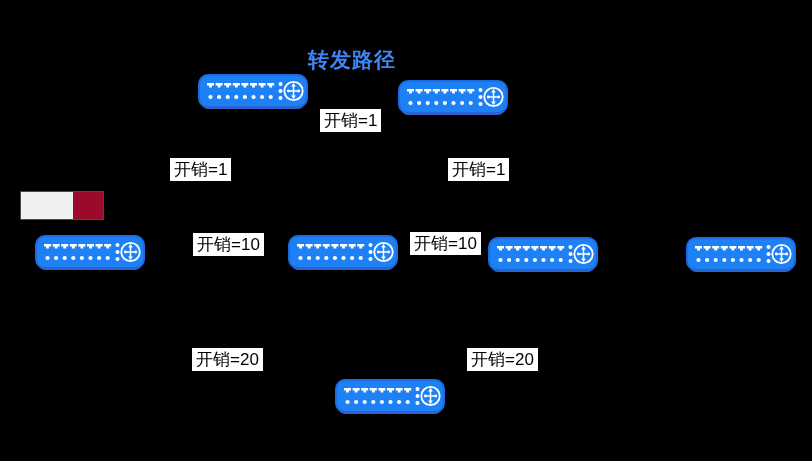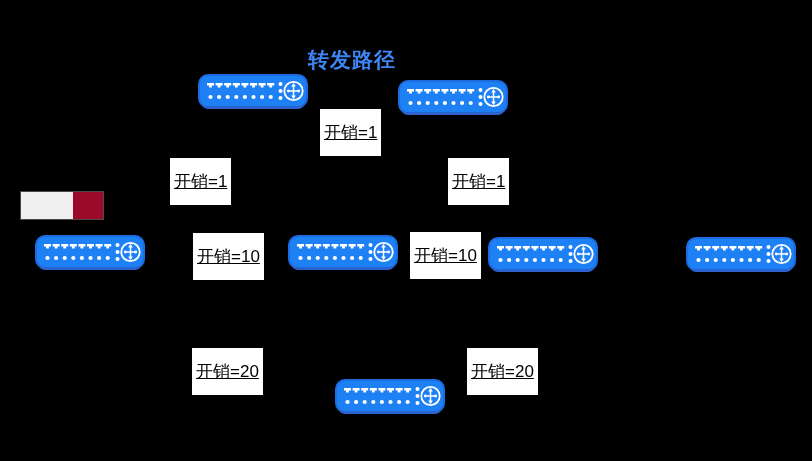--- a/index.html
+++ b/index.html
@@ -57,23 +57,22 @@
     box-shadow: 0 4px 0 -1px #2A63CF, 0 0 0 2px #1c6be0;
     cursor: pointer;
   }
   .router svg { display: block; width: 106px; height: 30px; }
   .cost-label {
     position: absolute;
     background: #FFFFFF;
     color: #000000;
     font-size: 17px;
     line-height: 21px;
-    padding: 13px 4px;
+    padding: 1px 4px;
     white-space: nowrap;
-    text-decoration: underline;
   }
 </style>
 </head>
 <body>
 
 <div class="canvas">
   <div class="diagram-title" style="color: rgb(62, 134, 245);">转发路径</div>
 
 
   <div class="flag">

